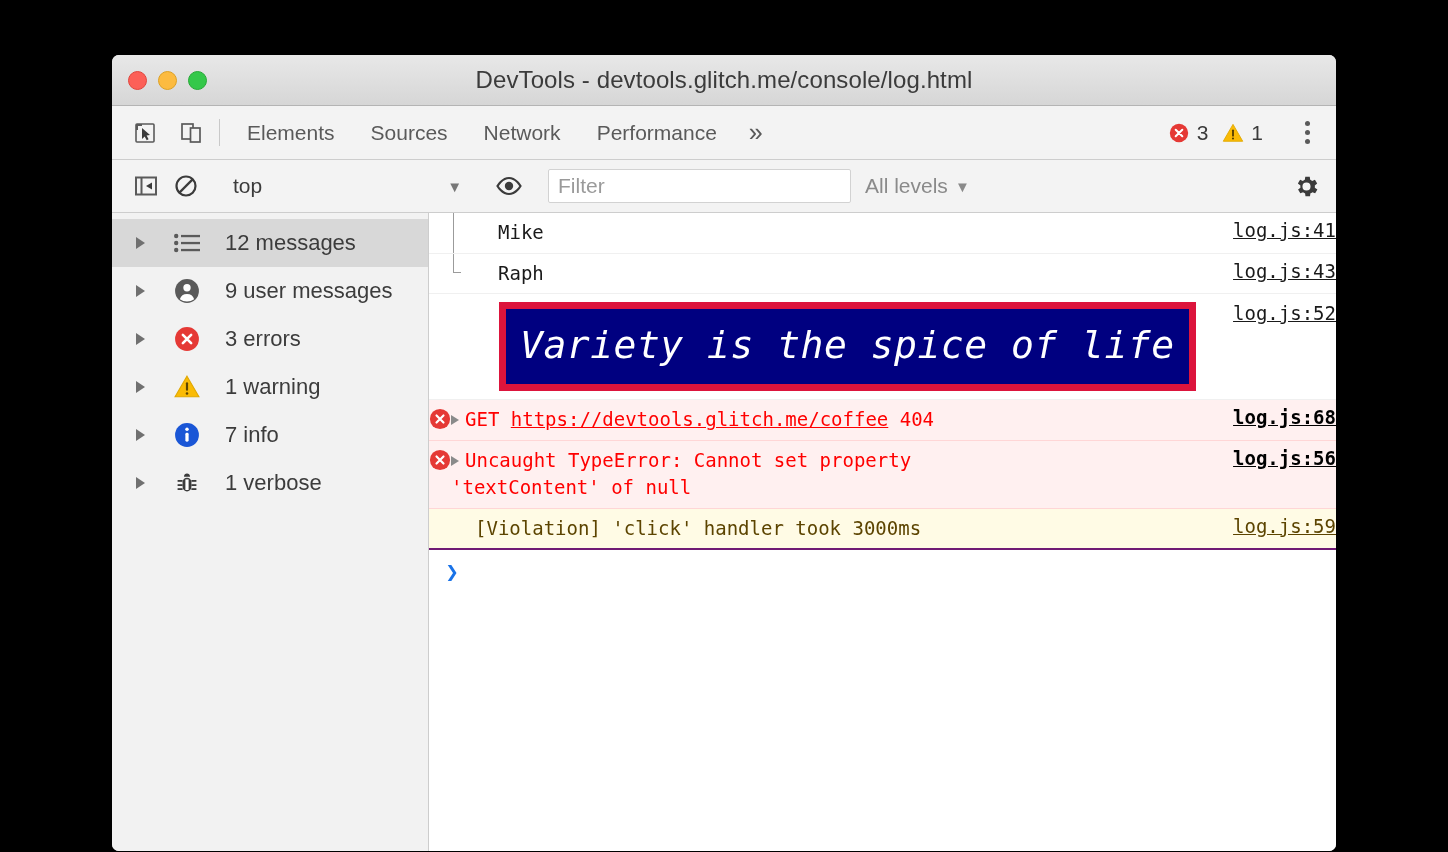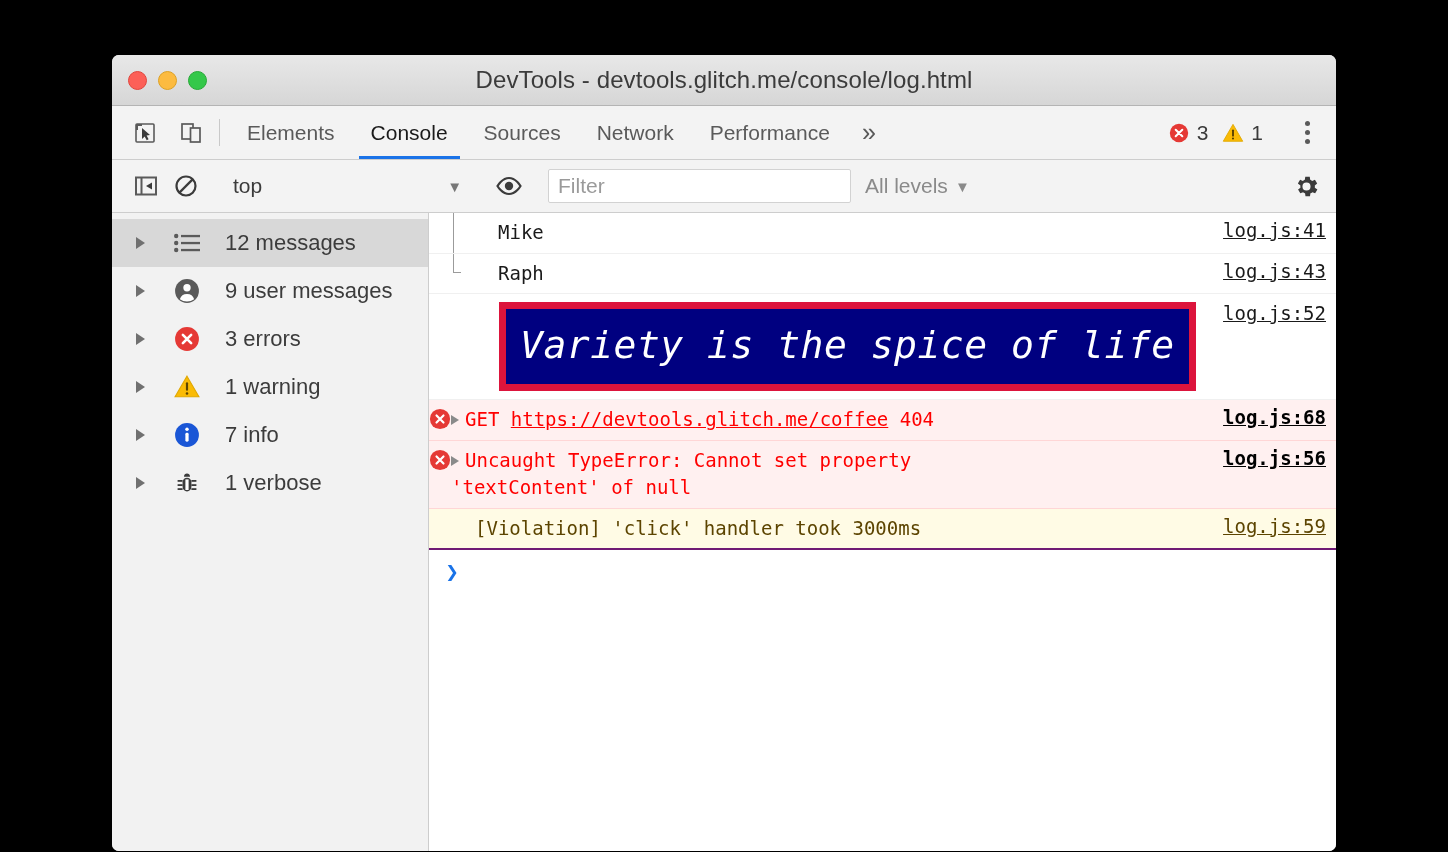--- a/index.html
+++ b/index.html
@@ -183,21 +183,20 @@
     align-items: flex-start;
   }
   .row .gutter {
     flex: 0 0 22px;
     display: flex; align-items: flex-start; justify-content: center;
     padding-top: 2px;
   }
   .row .msg { flex: 1 1 auto; padding-left: 0; line-height: 1.45; word-break: break-word; }
   .row .src {
     flex: 0 0 auto;
-    padding-right: 10px;
     color: #1a1a1a;
     text-decoration: underline;
     white-space: nowrap;
     align-self: flex-start;
   }
   .row.group { padding-left: 0; }
   .group-line {
     position: absolute;
     left: 24px; top: 0; bottom: 0;
     width: 1px; background: #9b9b9b;
@@ -284,21 +283,20 @@
       <div class="tb-icon">
         <svg width="24" height="24" viewBox="0 0 24 24">
           <rect x="3" y="3" width="11" height="15" fill="none" stroke="#5a5a5a" stroke-width="1.7"></rect>
           <rect x="11.5" y="7" width="9.5" height="14" fill="#f3f3f3" stroke="#5a5a5a" stroke-width="1.7"></rect>
         </svg>
       </div>
     </div>
     <div class="vsep"></div>
     <div class="tabs">
       <div class="tab">Elements</div>
-      <div class="tab active">Console</div>
       <div class="tab">Sources</div>
       <div class="tab">Network</div>
       <div class="tab">Performance</div>
       <div class="tab more">»</div>
     </div>
     <div class="tb-right">
       <div class="count-grp">
         <svg width="22" height="22" viewBox="0 0 24 24">
           <circle cx="12" cy="12" r="10" fill="#e53935"></circle>
           <path d="M8.4 8.4l7.2 7.2M15.6 8.4l-7.2 7.2" stroke="#fff" stroke-width="2.2" stroke-linecap="round"></path>

